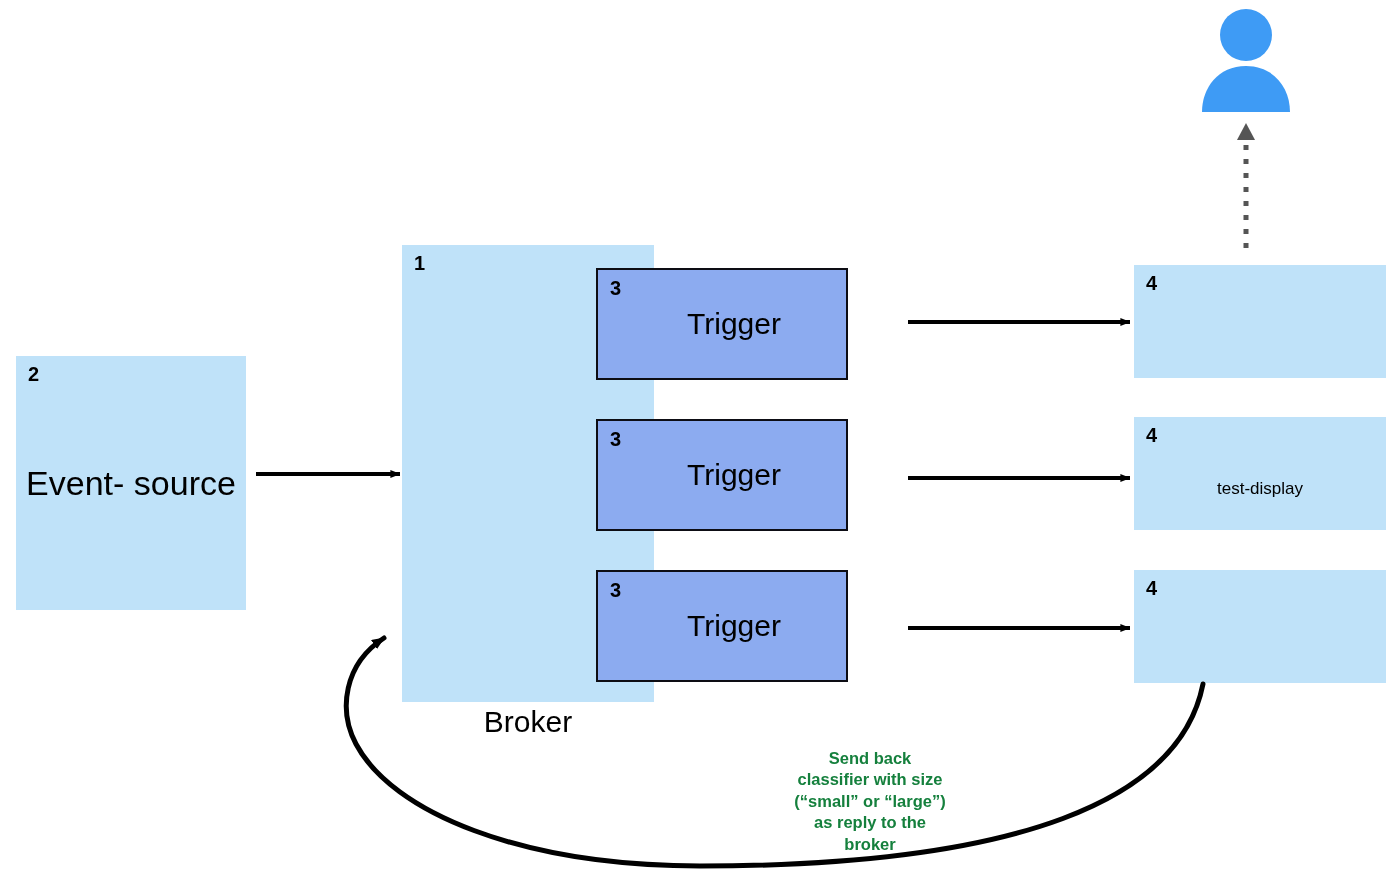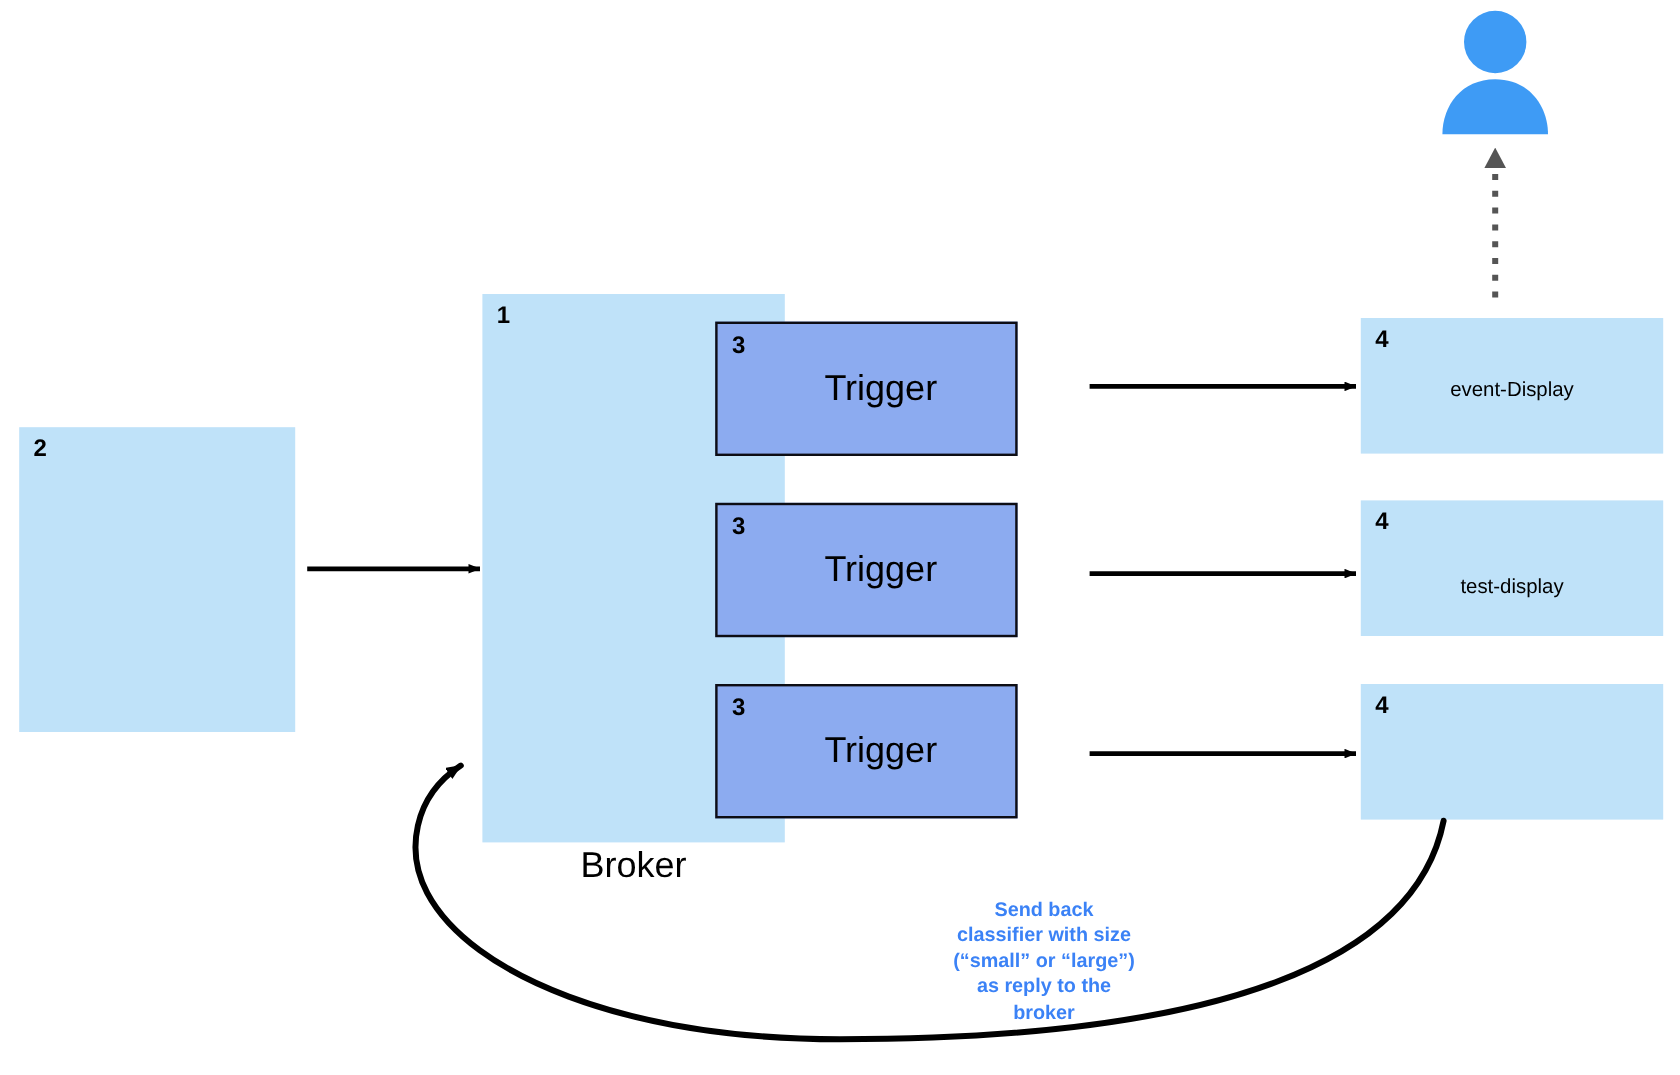--- a/index.html
+++ b/index.html
@@ -72,21 +72,21 @@
   }
   .caption {
     position: absolute;
     left: 760px;
     top: 748px;
     width: 220px;
     text-align: center;
     font-size: 16.5px;
     font-weight: bold;
     line-height: 1.30;
-    color: #3b82f6;
+    color: #15803d;
     white-space: pre-line;
   }
   .person {
     position: absolute;
     left: 1196px;
     top: 8px;
     width: 100px;
     height: 104px;
   }
 </style>
@@ -97,20 +97,22 @@
 
   <div class="person">
     <svg viewBox="0 0 100 104" width="100" height="104" aria-hidden="true">
       <circle cx="50" cy="27" r="26" fill="#3e9bf5"></circle>
       <path d="M50 58 C22 58 6 80 6 104 L94 104 C94 80 78 58 50 58 Z" fill="#3e9bf5"></path>
     </svg>
   </div>
 
   <div class="node lightbox" style="left:16px; top:356px; width:230px; height:254px;">
     <span class="corner-num">2</span>
+    <span class="node-center label-xl">Event-
+source</span>
   </div>
 
   <div class="node lightbox" style="left:402px; top:245px; width:252px; height:457px;">
     <span class="corner-num">1</span>
     <span class="node-center label-lg" style="top:477px; transform:translateY(-50%);">Broker</span>
   </div>
 
   <div class="node triggerbox" style="left:596px; top:268px; width:252px; height:112px;">
     <span class="corner-num">3</span>
     <span class="node-center label-lg" style="padding-left:26px;">Trigger</span>
@@ -121,21 +123,20 @@
     <span class="node-center label-lg" style="padding-left:26px;">Trigger</span>
   </div>
 
   <div class="node triggerbox" style="left:596px; top:570px; width:252px; height:112px;">
     <span class="corner-num">3</span>
     <span class="node-center label-lg" style="padding-left:26px;">Trigger</span>
   </div>
 
   <div class="node lightbox" style="left:1134px; top:265px; width:252px; height:113px;">
     <span class="corner-num">4</span>
-    <span class="node-center label-sm" style="top:60px; transform:translateY(-50%);">event-Display</span>
   </div>
 
   <div class="node lightbox" style="left:1134px; top:417px; width:252px; height:113px;">
     <span class="corner-num">4</span>
     <span class="node-center label-sm" style="top:72px; transform:translateY(-50%);">test-display</span>
   </div>
 
   <div class="node lightbox" style="left:1134px; top:570px; width:252px; height:113px;">
     <span class="corner-num">4</span>
   </div>

